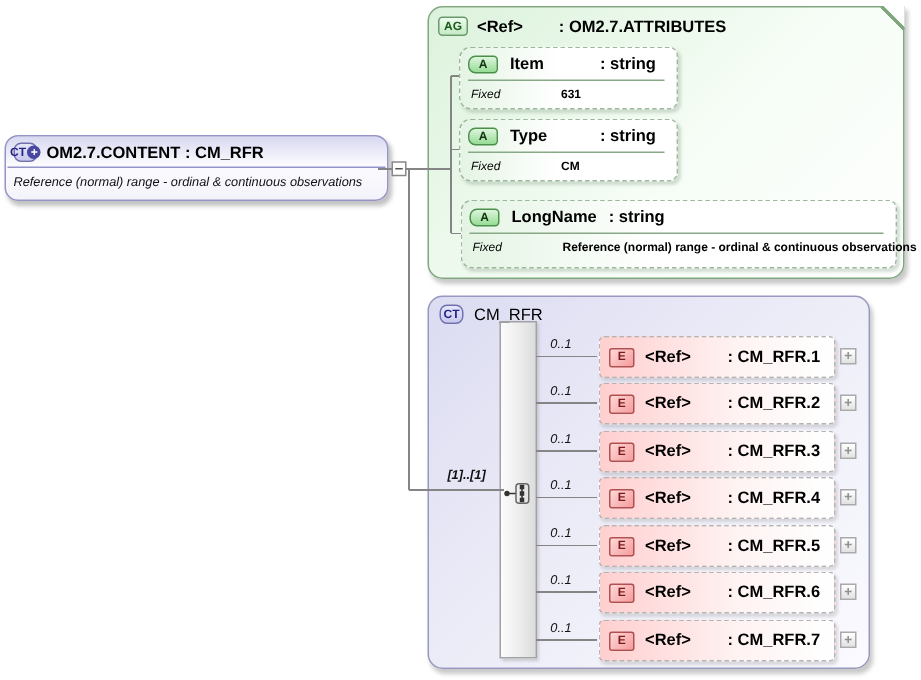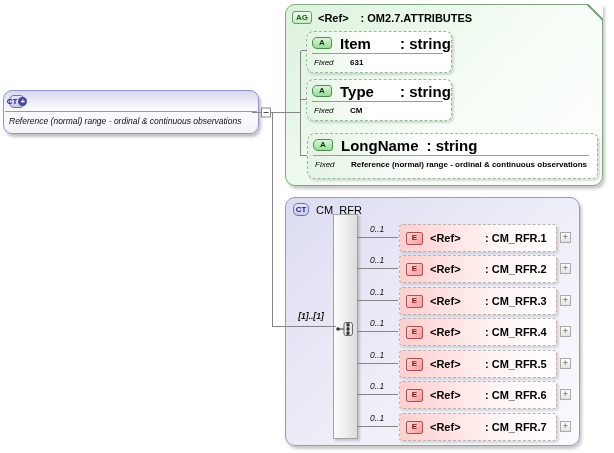--- a/index.html
+++ b/index.html
@@ -50,33 +50,33 @@
     border:1px solid #7fa87f;border-radius:10px 0 10px 10px;
     background:linear-gradient(135deg,#dcf2dc,#f6fdf6 55%,#ffffff);
     box-shadow:2px 3px 3px rgba(120,120,120,0.4);
   }
   .ag-cut{
     position:absolute;top:-1px;right:-1px;width:16px;height:16px;
     background:linear-gradient(45deg,transparent 46%,#7fa87f 46% 56%,#ffffff 56%);
   }
   .ag-head{display:flex;align-items:center;padding:6px 8px 0 6px;}
   .ag-ref{font-size:11px;font-weight:bold;margin-left:6px;white-space:nowrap;}
-  .ag-name{font-size:11px;font-weight:bold;margin-left:12px;white-space:nowrap;}
+  .ag-name{font-size:11px;font-weight:bold;margin-left:24px;white-space:nowrap;}
   
   .attr-box{
     position:absolute;box-sizing:border-box;
     border:1px dashed #9cb89c;border-radius:8px 6px 6px 8px;
     background:linear-gradient(90deg,#e4f4e4,#ffffff 45%);
     box-shadow:1.5px 2px 2px rgba(140,160,140,0.35);
   }
   .attr-head{display:flex;align-items:center;gap:8px;padding:4px 4px 2px 5px;height:14px;}
-  .attr-name{font-size:15px;font-weight:bold;min-width:52px;white-space:nowrap;}
-  .attr-type{font-size:15px;font-weight:bold;white-space:nowrap;}
+  .attr-name{font-size:11px;font-weight:bold;min-width:52px;white-space:nowrap;}
+  .attr-type{font-size:11px;font-weight:bold;white-space:nowrap;}
   .attr-divider{border-top:1px solid #88a888;margin:1px 8px 0 5px;}
-  .attr-fixed{display:flex;align-items:center;padding:4px 4px 0 7px;}
+  .attr-fixed{display:flex;align-items:center;padding:4px 4px 0 7px;gap:24px;}
   .fixed-label{font-size:8px;font-style:italic;width:36px;flex:none;}
   .fixed-value{font-size:8px;font-weight:bold;white-space:nowrap;}
   
   .ct-box{
     position:absolute;left:285px;top:197px;width:295px;height:249px;box-sizing:border-box;
     border:1px solid #9898c0;border-radius:10px;
     background:linear-gradient(135deg,#dcdcf2,#ededf8 50%,#fafaff);
     box-shadow:2px 3px 3px rgba(120,120,120,0.4);
   }
   .ct-head{display:flex;align-items:center;gap:7px;padding:5px 0 0 7px;}
@@ -88,21 +88,21 @@
     box-shadow:1.5px 1.5px 2px rgba(120,120,120,0.35);
   }
   .occurrence{
     position:absolute;left:6px;top:113px;width:38px;text-align:center;
     font-size:8.5px;font-style:italic;font-weight:bold;color:#111;z-index:5;
   }
   .seq-icon{position:absolute;left:49px;top:122px;z-index:6;}
   
   .el-row{position:absolute;left:72px;width:216px;height:28px;}
   .cardinality{
-    position:absolute;left:12px;top:0px;width:32px;text-align:left;
+    position:absolute;left:0;top:0px;width:32px;text-align:center;
     font-size:8.5px;font-style:italic;color:#111;z-index:5;
   }
   .el-box{
     position:absolute;left:41px;top:0;width:158px;height:28px;box-sizing:border-box;
     border:1px dashed #b4b4b4;border-radius:4px;
     background:linear-gradient(90deg,#ffcfcf,#fff3f3 60%,#ffffff);
     box-shadow:1.5px 2px 2px rgba(150,150,150,0.3);
     display:flex;align-items:center;padding:0 4px 0 6px;gap:7px;
   }
   .el-ref{font-size:11px;font-weight:bold;min-width:48px;white-space:nowrap;}
@@ -119,20 +119,21 @@
 <body>
 
 <div id="canvas">
 
   <div class="content-box">
     <div class="content-head">
       <span class="badge badge-ct">
         <span>CT</span>
           <span class="plus-circle">+</span>
       </span>
+      <span class="content-title">OM2.7.CONTENT : CM_RFR</span>
     </div>
     <div class="content-divider"></div>
     <div class="content-sub">Reference (normal) range - ordinal &amp; continuous observations</div>
   </div>
 
   <div class="ag-box">
     <div class="ag-cut"></div>
     <div class="ag-head">
       <span class="badge badge-ag">AG</span>
       <span class="ag-ref">&lt;Ref&gt;</span>

